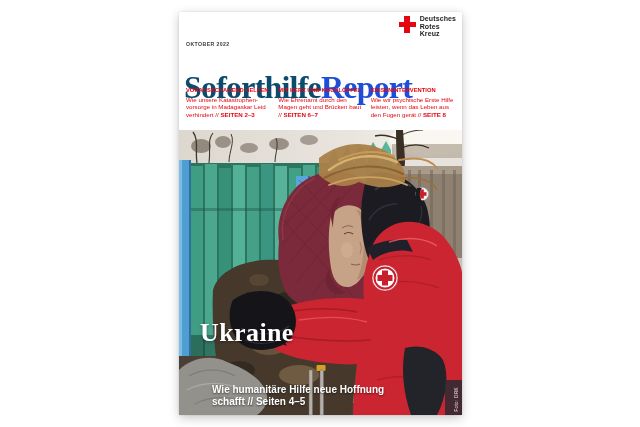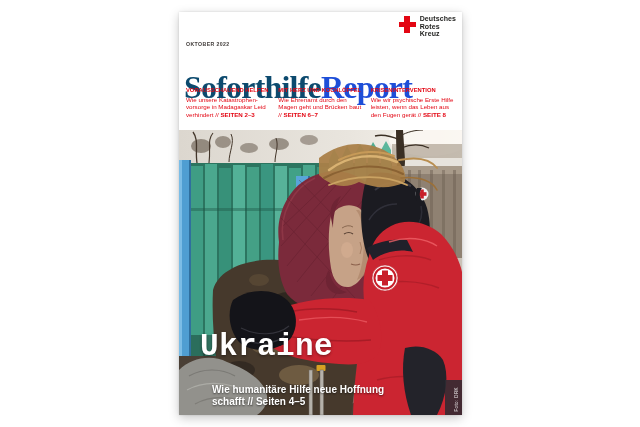--- a/index.html
+++ b/index.html
@@ -23,22 +23,22 @@
   .masthead .t-black{color:#1d4ed8;}
   
   .teasers{position:absolute;left:7px;top:75px;width:271px;display:grid;grid-template-columns:1fr 1fr 1fr;column-gap:6px;}
   .teaser h3{margin:0 0 2px 0;font-size:5.8px;line-height:7px;font-weight:700;color:#e30613;white-space:nowrap;letter-spacing:0;}
   .teaser p{margin:0;font-size:6.2px;line-height:7.4px;color:#e30613;font-weight:400;}
   .teaser .pages{font-weight:700;}
   
   .photo{position:absolute;left:0;top:118px;width:283px;height:285px;overflow:hidden;background:#9aa79f;}
   .photo svg{display:block;}
   .ukr-head{
-    position:absolute;left:21px;top:199px;margin:0;color:#fff;
-    font-family:Liberation Mono, monospace;font-weight:700;font-size:31px;letter-spacing:.4px;
+    position:absolute;left:21px;top:188px;margin:0;color:#fff;
+    font-family:Liberation Serif, serif;font-weight:700;font-size:26px;letter-spacing:.4px;
     text-shadow:0 1px 3px rgba(0,0,0,.45);
   }
   .ukr-sub{
     position:absolute;left:22px;top:243px;width:198px;margin:11px;color:#fff;
     font-size:10px;line-height:11.5px;font-weight:700;text-shadow:0 1px 2px rgba(0,0,0,.55);
   }
   .photo-credit{
     position:absolute;right:3px;bottom:3px;color:rgba(255,255,255,.88);
     writing-mode:vertical-rl;transform:rotate(180deg);
     font-size:4.5px;letter-spacing:.4px;

